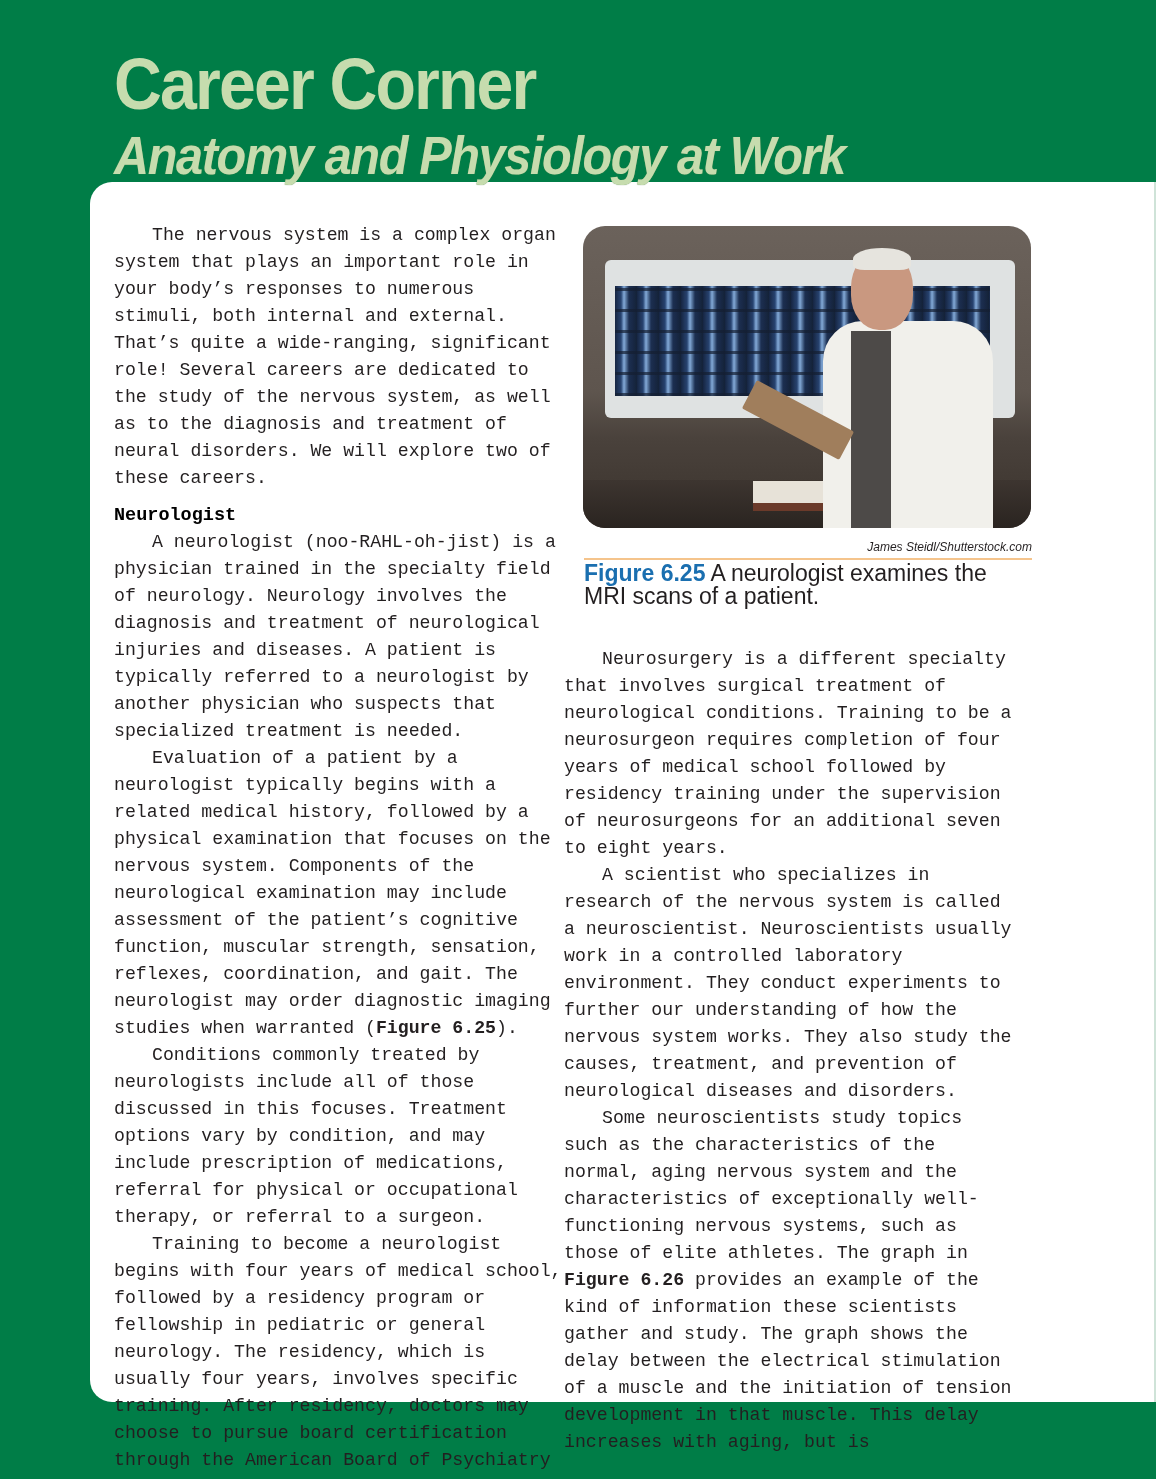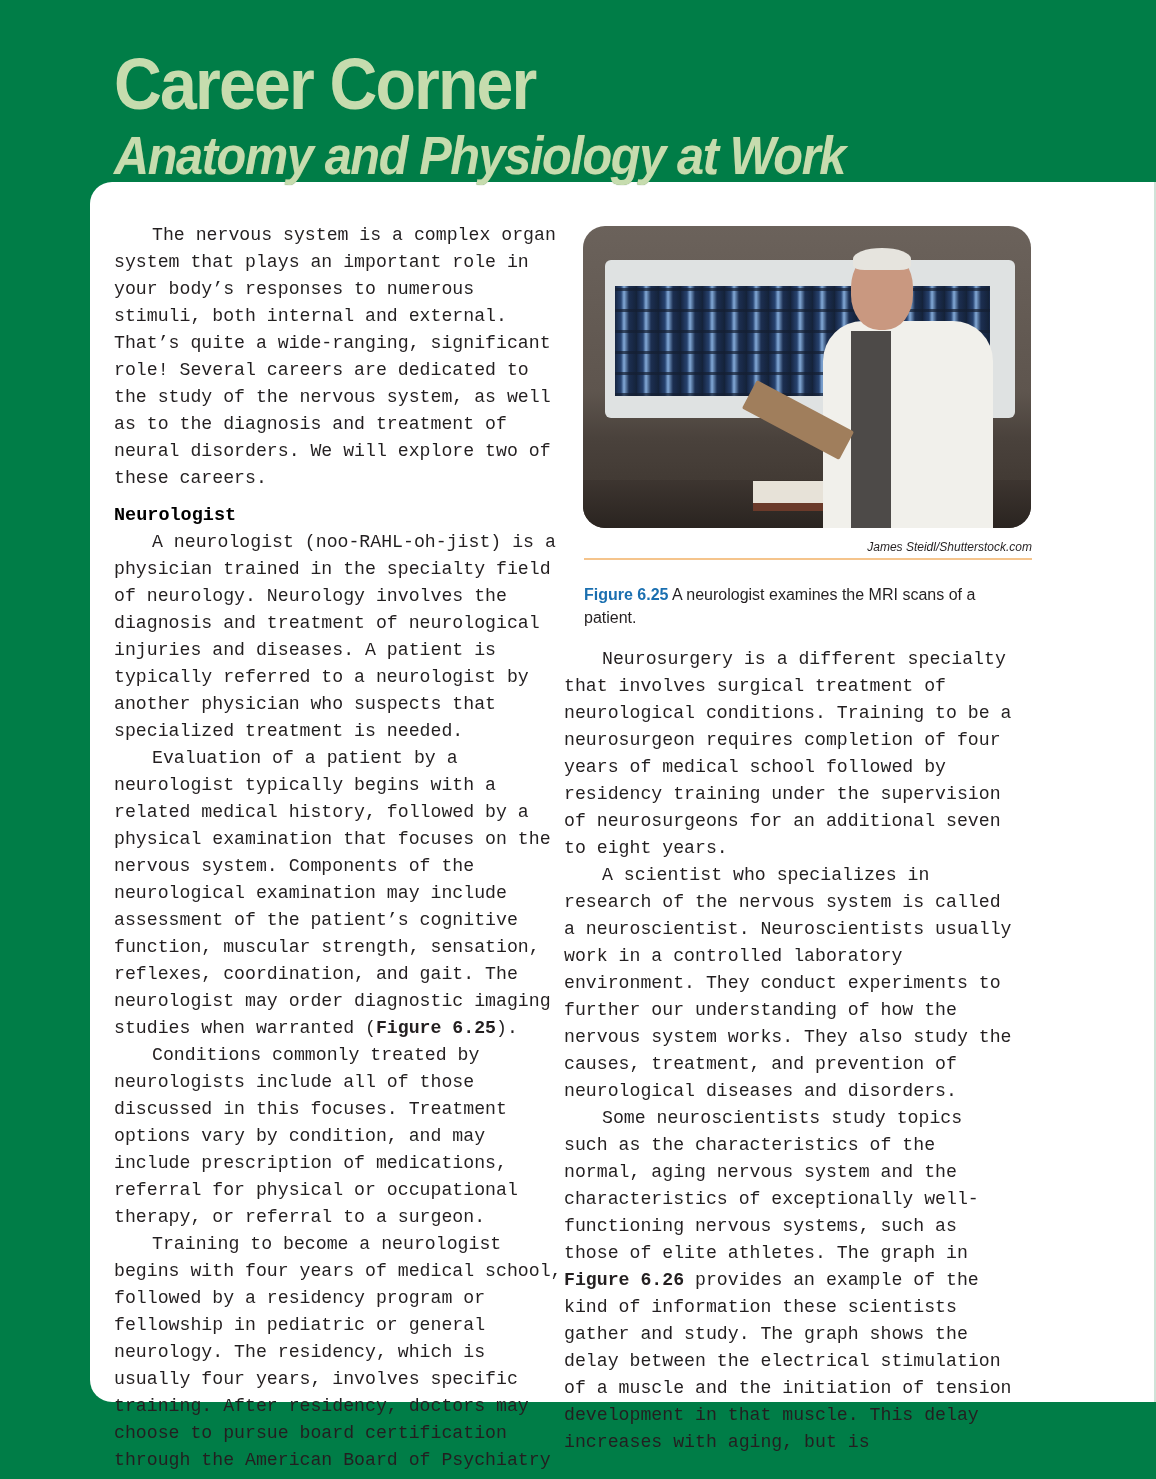--- a/index.html
+++ b/index.html
@@ -115,23 +115,23 @@
       text-align: right;
       font-family: "Liberation Sans", sans-serif;
       font-style: italic;
       font-size: 12px; color: #231f20;
     }
     .caption-rule {
       position: absolute; left: 584px; top: 558px; width: 448px; height: 0;
       border-top: 2px solid #f5c48c;
     }
     .caption {
-      position: absolute; left: 584px; top: 583px; width: 448px;
+      position: absolute; left: 584px; top: 562px; width: 448px;
       font-family: "Liberation Sans", sans-serif;
-      font-size: 16px; line-height: 23px; color: #231f20;
+      font-size: 23px; line-height: 23px; color: #231f20;
     }
     .caption .fig-label { color: #1a6fb0; font-weight: bold; }
 
     .footer {
       position: absolute; left: 79px; top: 1505px;
       font-family: "Liberation Serif", "DejaVu Serif", serif;
       font-size: 18px; color: #ffffff; text-align: right;
     }
     .footer .page-num { margin-right: 22px; }
   </style>

